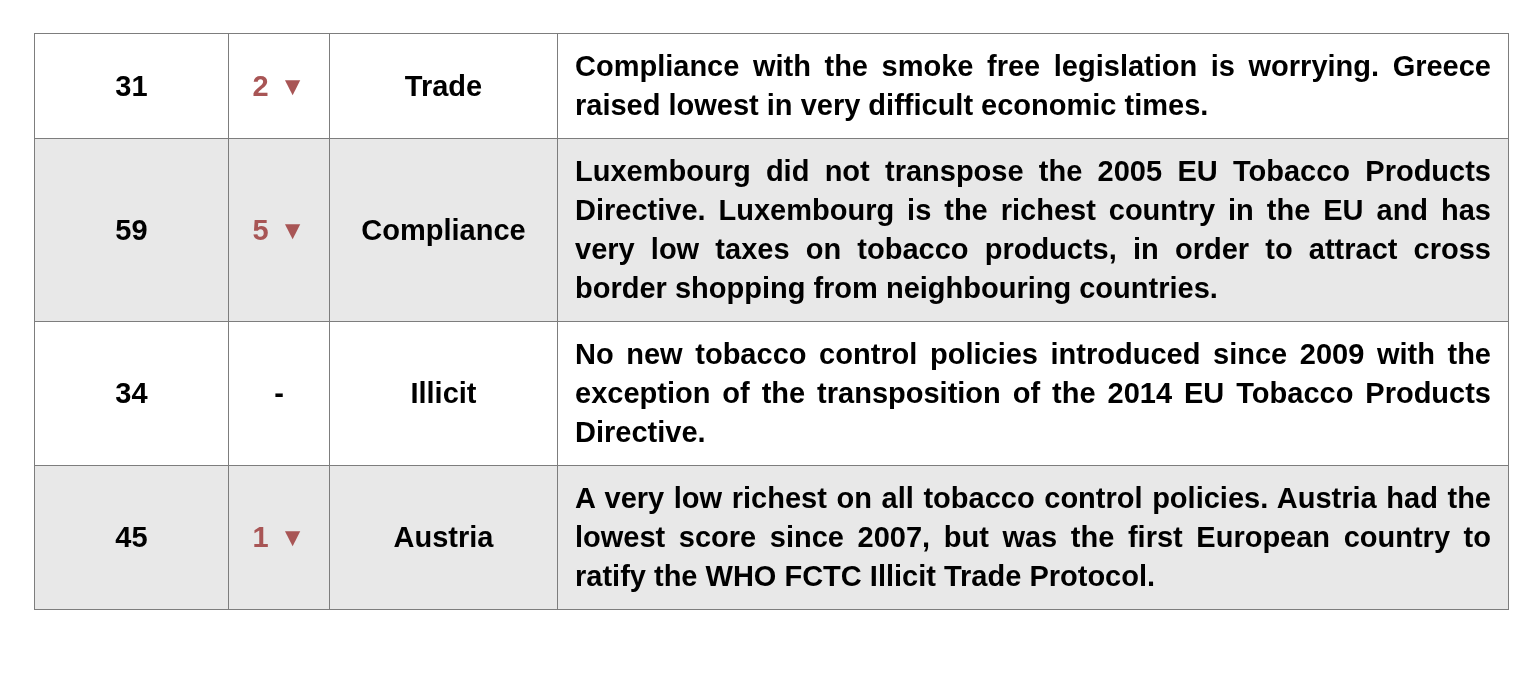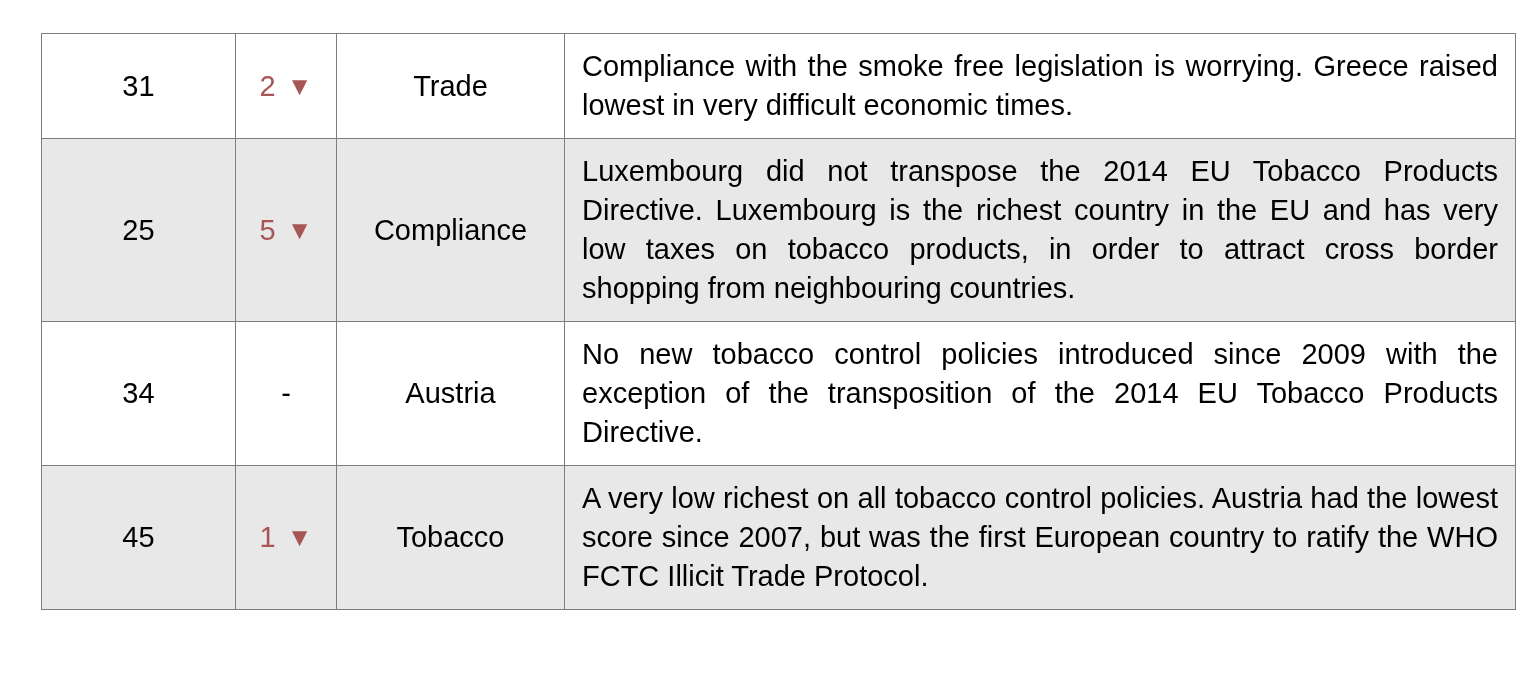--- a/index.html
+++ b/index.html
@@ -10,26 +10,27 @@
   body {
     width: 1536px;
     height: 686px;
     position: relative;
     overflow: hidden;
     font-family: "Liberation Sans", "DejaVu Sans", sans-serif;
     color: #000000;
   }
   table.ranking {
     position: absolute;
-    left: 41px;
+    left: 34px;
     top: 33px;
     width: 1474px;
     border-collapse: collapse;
     table-layout: fixed;
     font-size: 29px;
+    font-weight: bold;
   }
   table.ranking td {
     border: 1.5px solid #7d7d7d;
     vertical-align: middle;
     overflow: hidden;
   }
   tr.alt {
     background: #e8e8e8;
   }
   td.rank-cell,
@@ -72,31 +73,31 @@
     <col style="width:951px">
   </colgroup>
   <tbody>
     <tr>
       <td class="rank-cell">31</td>
       <td class="change-cell"><span class="chg">2</span><span class="arrow">▼</span></td>
       <td class="country-cell">Trade</td>
       <td class="comment-cell">Compliance with the smoke free legislation is worrying. Greece raised lowest in very difficult economic times.</td>
     </tr>
     <tr class="alt">
-      <td class="rank-cell">25</td>
+      <td class="rank-cell">59</td>
       <td class="change-cell"><span class="chg">5</span><span class="arrow">▼</span></td>
       <td class="country-cell">Compliance</td>
-      <td class="comment-cell">Luxembourg did not transpose the 2014 EU Tobacco Products Directive. Luxembourg is the richest country in the EU and has very low taxes on tobacco products, in order to attract cross border shopping from neighbouring countries.</td>
+      <td class="comment-cell">Luxembourg did not transpose the 2005 EU Tobacco Products Directive. Luxembourg is the richest country in the EU and has very low taxes on tobacco products, in order to attract cross border shopping from neighbouring countries.</td>
     </tr>
     <tr>
       <td class="rank-cell">34</td>
       <td class="change-cell"><span class="chg neutral">-</span></td>
-      <td class="country-cell">Austria</td>
+      <td class="country-cell">Illicit</td>
       <td class="comment-cell">No new tobacco control policies introduced since 2009 with the exception of the transposition of the 2014 EU Tobacco Products Directive.</td>
     </tr>
     <tr class="alt">
       <td class="rank-cell">45</td>
       <td class="change-cell"><span class="chg">1</span><span class="arrow">▼</span></td>
-      <td class="country-cell">Tobacco</td>
+      <td class="country-cell">Austria</td>
       <td class="comment-cell">A very low richest on all tobacco control policies. Austria had the lowest score since 2007, but was the first European country to ratify the WHO FCTC Illicit Trade Protocol.</td>
     </tr>
   </tbody>
 </table>
 
 </body></html>

